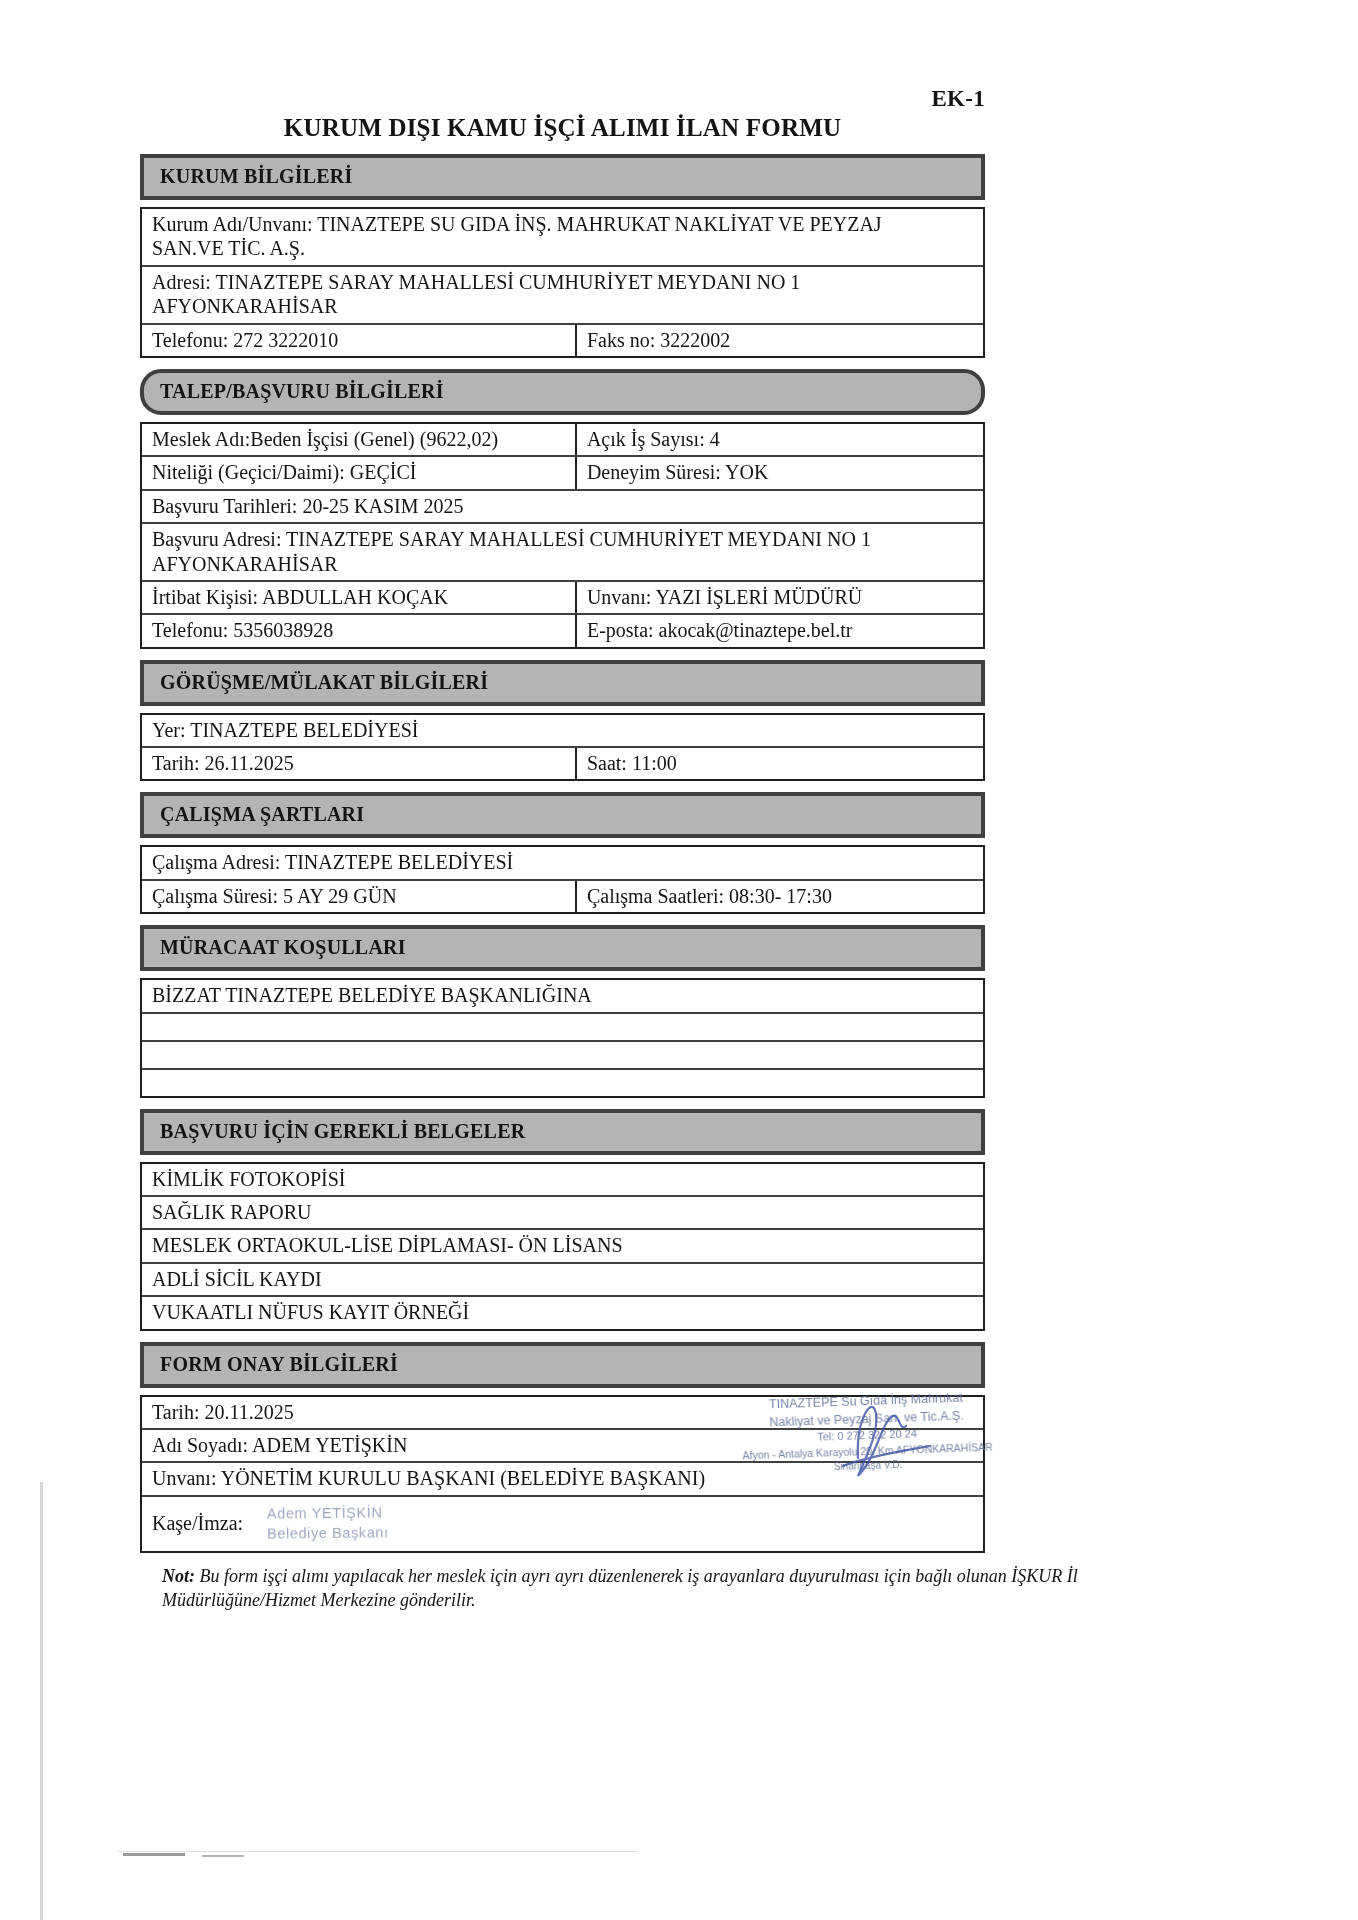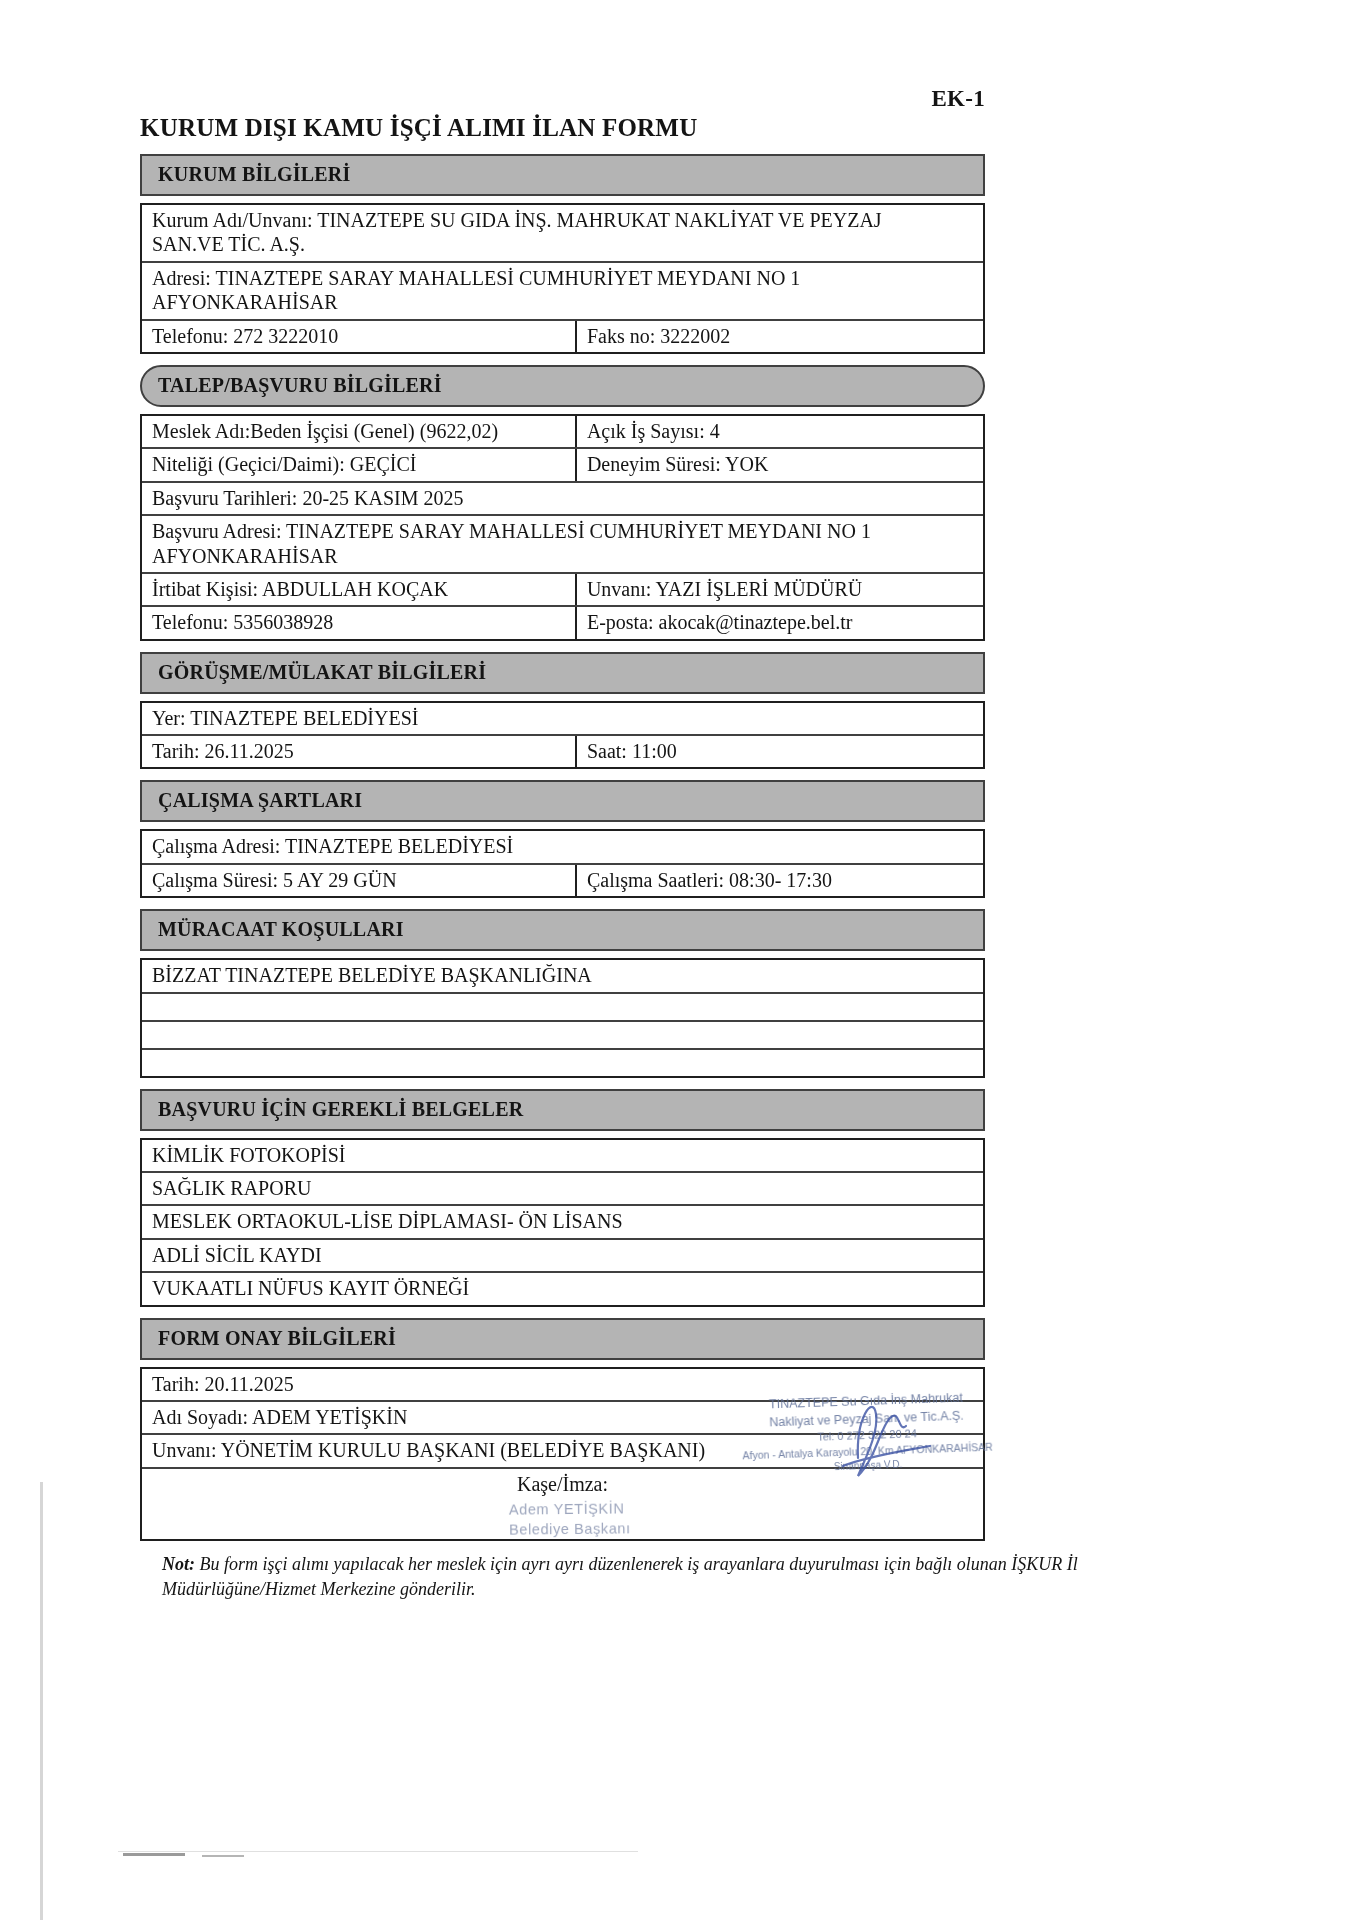--- a/index.html
+++ b/index.html
@@ -4,40 +4,40 @@
 <style>
   html,body { margin:0; padding:0; background:#e8e8e8; }
   .page {
     position:relative; width:1358px; height:1920px; margin:0 auto;
     background:#ffffff; overflow:hidden;
     font-family:"Liberation Serif", serif; color:#141414;
   }
   .content { position:absolute; left:140px; top:86px; width:845px; }
 
   .title { text-align:right; font-weight:bold; font-size:23px; letter-spacing:.3px; }
-  .subtitle { font-weight:bold; font-size:25px; letter-spacing:.2px; margin-top:2px; margin-bottom:12px; }
+  .subtitle { text-align:center; font-weight:bold; font-size:25px; letter-spacing:.2px; margin-top:2px; margin-bottom:12px; }
 
   .section { margin-bottom:11px; }
   .section-header {
-    border:2px solid #404040; background:#b4b4b4;
+    border:4px solid #404040; background:#b4b4b4;
     font-weight:bold; font-size:20px; padding:7px 16px 8px;
     margin-bottom:7px; letter-spacing:.2px;
   }
   .rowgroup { border:2px solid #1f1f1f; }
   .row { display:flex; min-height:31px; }
   .row + .row { border-top:2px solid #404040; }
   .row.empty { height:26px; min-height:26px; }
   .cell {
     padding:3px 10px 4px; font-size:20px; line-height:1.22;
     white-space:pre-line; flex:1 1 auto;
   }
   .row.split .cell.left  { flex:0 0 49.1%; max-width:49.1%; }
   .row.split .cell.right { border-left:2px solid #1f1f1f; flex:1 1 auto; }
 
-  .kase-row { display:flex; align-items:center; min-height:54px;flex-direction:column; }
+  .kase-row { display:flex; align-items:center; min-height:54px; }
   .kase-label { flex:0 0 auto; }
   .stamp-sig {
     margin-left:14px; font-family:"Liberation Sans", sans-serif;
     font-size:14.5px; line-height:1.35; letter-spacing:.6px;
     color:#8590ad; opacity:.8; filter:blur(.3px); transform:rotate(-.6deg);
   }
 
   .note { margin-top:10px; margin-left:22px; width:920px; font-style:italic; font-size:18px; line-height:1.35; }
   .note-label { font-weight:bold; }
 

